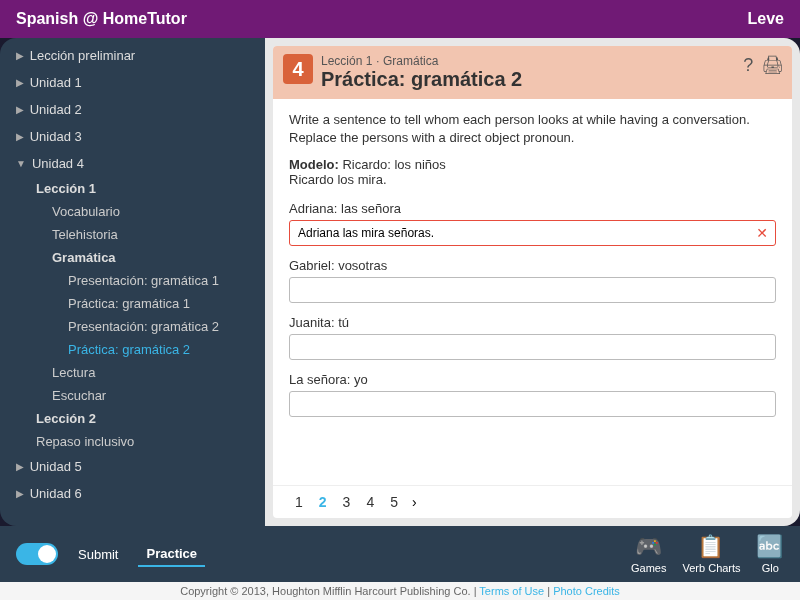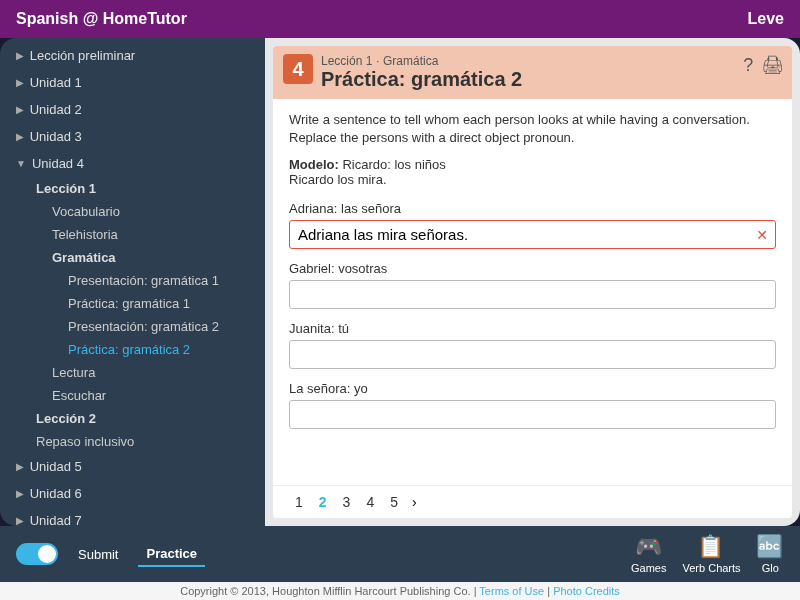--- a/index.html
+++ b/index.html
@@ -179,21 +179,21 @@
     .answer-input-wrapper {
       position: relative;
       display: flex;
       align-items: center;
     }
     .answer-input {
       width: 100%;
       padding: 5px 28px 5px 8px;
       border: 1px solid #bbb;
       border-radius: 3px;
-      font-size: 15px;
+      font-size: 12px;
       outline: none;
     }
     .answer-input.error {
       border-color: #e74c3c;
       background: #fff;
     }
     .input-error-icon {
       position: absolute;
       right: 8px;
       color: #e74c3c;
@@ -355,24 +355,20 @@
     </div>
 
     <div class="sidebar-item collapsed">
       <span class="arrow"></span>
       <span>Unidad 5</span>
     </div>
     <div class="sidebar-item collapsed">
       <span class="arrow"></span>
       <span>Unidad 6</span>
     </div>
-    <div class="sidebar-item collapsed">
-      <span class="arrow"></span>
-      <span>Unidad 7</span>
-    </div>
 
   </div>
 
   <div class="content-area">
     <div class="exercise-panel">
 
       <div class="panel-header">
         <div class="panel-number">4</div>
         <span class="panel-subtitle">Lección 1 · Gramática</span>
         <span class="panel-title">Práctica: gramática 2</span>

